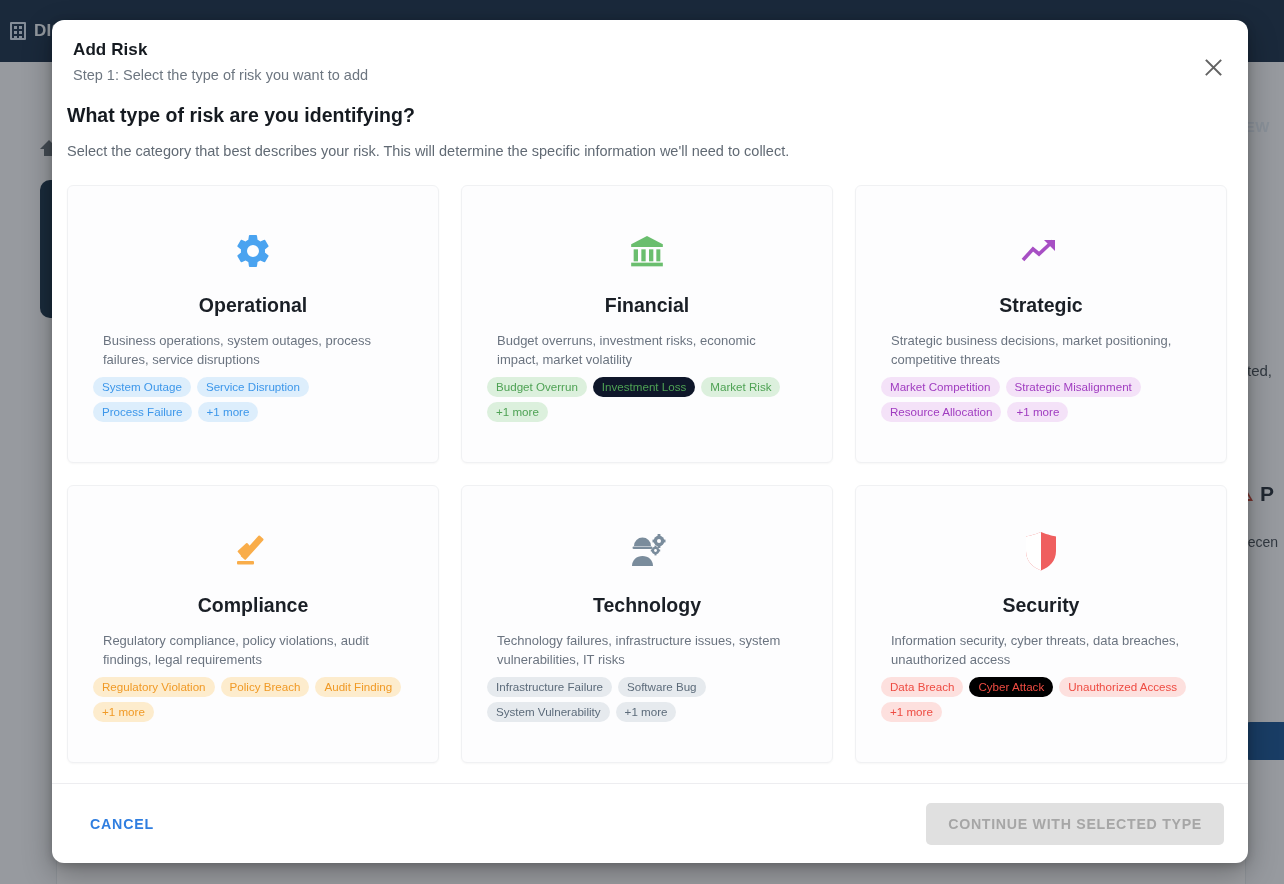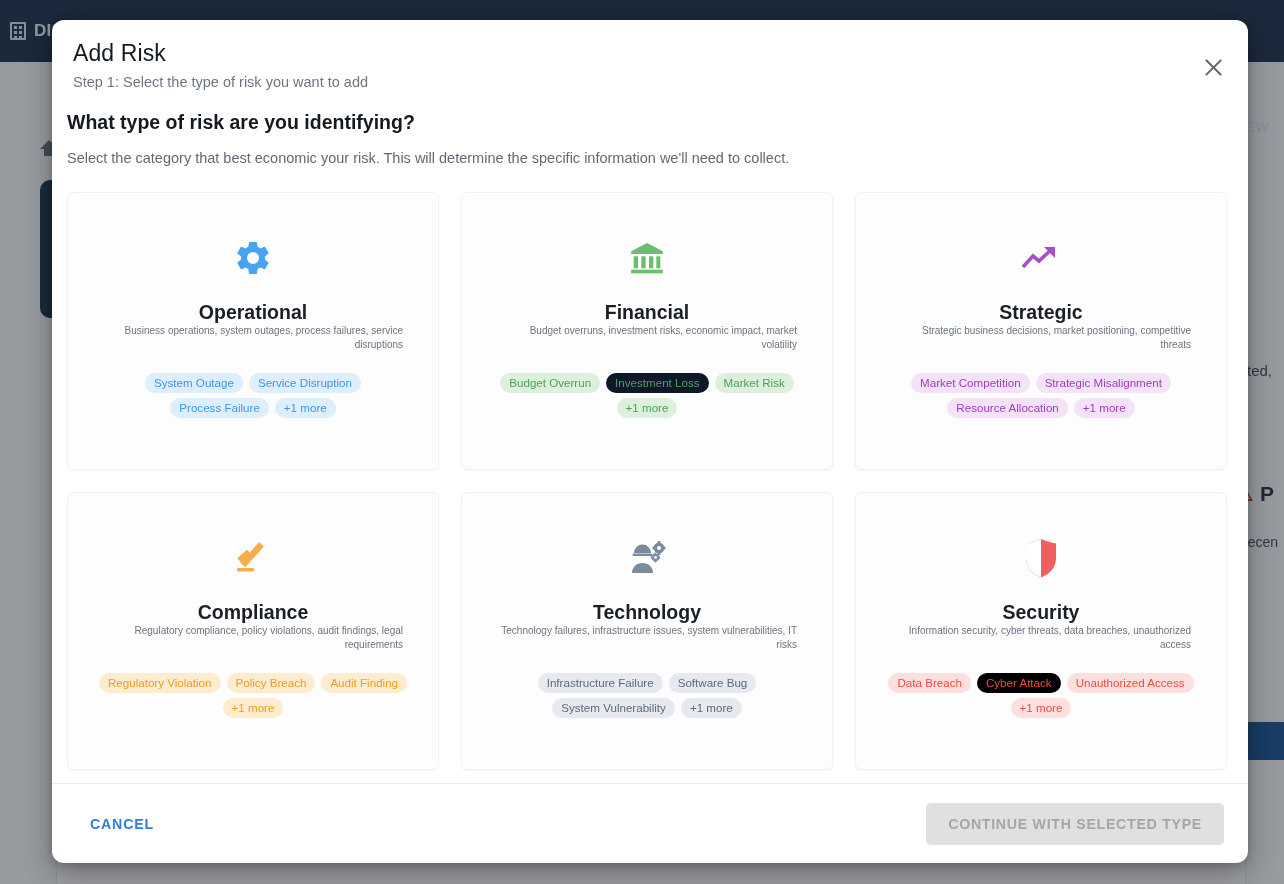--- a/index.html
+++ b/index.html
@@ -115,21 +115,21 @@
     display: flex; flex-direction: column;
     overflow: hidden;
   }
 
   .modal-head {
     padding: 20px 24px 0 21px;
     position: relative;
     flex: 0 0 auto;
   }
   .modal-title {
-    font-size: 23px; font-weight: normal; color: #151a20;
+    font-size: 17px; font-weight: bold; color: #151a20;
     letter-spacing: .1px;
   }
   .modal-step {
     margin-top: 7px;
     font-size: 14.5px; color: #6d7680;
   }
   .close-btn {
     position: absolute; right: 18px; top: 30px;
     width: 34px; height: 34px;
     display: flex; align-items: center; justify-content: center;
@@ -183,27 +183,28 @@
   .card-icon {
     height: 46px;
     display: flex; align-items: center; justify-content: center;
   }
   .card-icon svg { display: block; }
   .card-name {
     margin-top: 20px;
     font-size: 19.5px; font-weight: bold; color: #1a1f26;
   }
   .card-desc {
-    font-size: 10px; line-height: 1.43;
-    color: #6b7480; text-align: right;
+    margin-top: 15px;
+    font-size: 13px; line-height: 1.43;
+    color: #6b7480; text-align: left;
     max-width: 300px;
   }
   .card-tags {
-    margin-top: 20px;
-    display: flex; flex-wrap: wrap; justify-content: center;
+    margin-top: 8px;
+    display: flex; flex-wrap: wrap; 
     gap: 5px 6px;
     max-width: 320px;
   }
   .tag {
     font-size: 11.6px;
     padding: 3px 9px 4px 9px;
     border-radius: 11px;
     white-space: nowrap;
     font-weight: normal;
   }
@@ -271,21 +272,21 @@
       <span>
         <svg width="19" height="19" viewBox="0 0 19 19" aria-hidden="true">
           <path d="M2.5 2.5 L16.5 16.5 M16.5 2.5 L2.5 16.5" stroke="#636363" stroke-width="1.9" fill="none" stroke-linecap="square"></path>
         </svg>
       </span>
     </button>
   </div>
 
   <div class="modal-scroll">
     <div class="q-title">What type of risk are you identifying?</div>
-    <div class="q-sub">Select the category that best economic your risk. This will determine the specific information we'll need to collect.</div>
+    <div class="q-sub">Select the category that best describes your risk. This will determine the specific information we'll need to collect.</div>
 
     <div class="card-grid">
 
       <div class="type-card">
         <div class="card-icon">
           <svg width="40" height="40" viewBox="0 0 24 24">
             <path fill="#4aa3f0" d="M19.14 12.94a7.07 7.07 0 0 0 .06-.94 7.07 7.07 0 0 0-.06-.94l2.03-1.58a.5.5 0 0 0 .12-.64l-1.92-3.32a.5.5 0 0 0-.6-.22l-2.39.96a7.3 7.3 0 0 0-1.63-.94l-.36-2.54a.5.5 0 0 0-.5-.42h-3.84a.5.5 0 0 0-.5.42l-.36 2.54c-.59.24-1.13.56-1.63.94l-2.39-.96a.5.5 0 0 0-.6.22L2.65 8.84a.5.5 0 0 0 .12.64l2.03 1.58c-.04.31-.06.62-.06.94 0 .32.02.63.06.94L2.77 14.5a.5.5 0 0 0-.12.64l1.92 3.32c.13.22.38.31.6.22l2.39-.96c.5.38 1.04.7 1.63.94l.36 2.54a.5.5 0 0 0 .5.42h3.84a.5.5 0 0 0 .5-.42l.36-2.54c.59-.24 1.13-.56 1.63-.94l2.39.96c.22.09.47 0 .6-.22l1.92-3.32a.5.5 0 0 0-.12-.64l-2.03-1.56zM12 15.6A3.6 3.6 0 1 1 15.6 12 3.6 3.6 0 0 1 12 15.6z"></path>
           </svg>
         </div>
         <div class="card-name">Operational</div>

